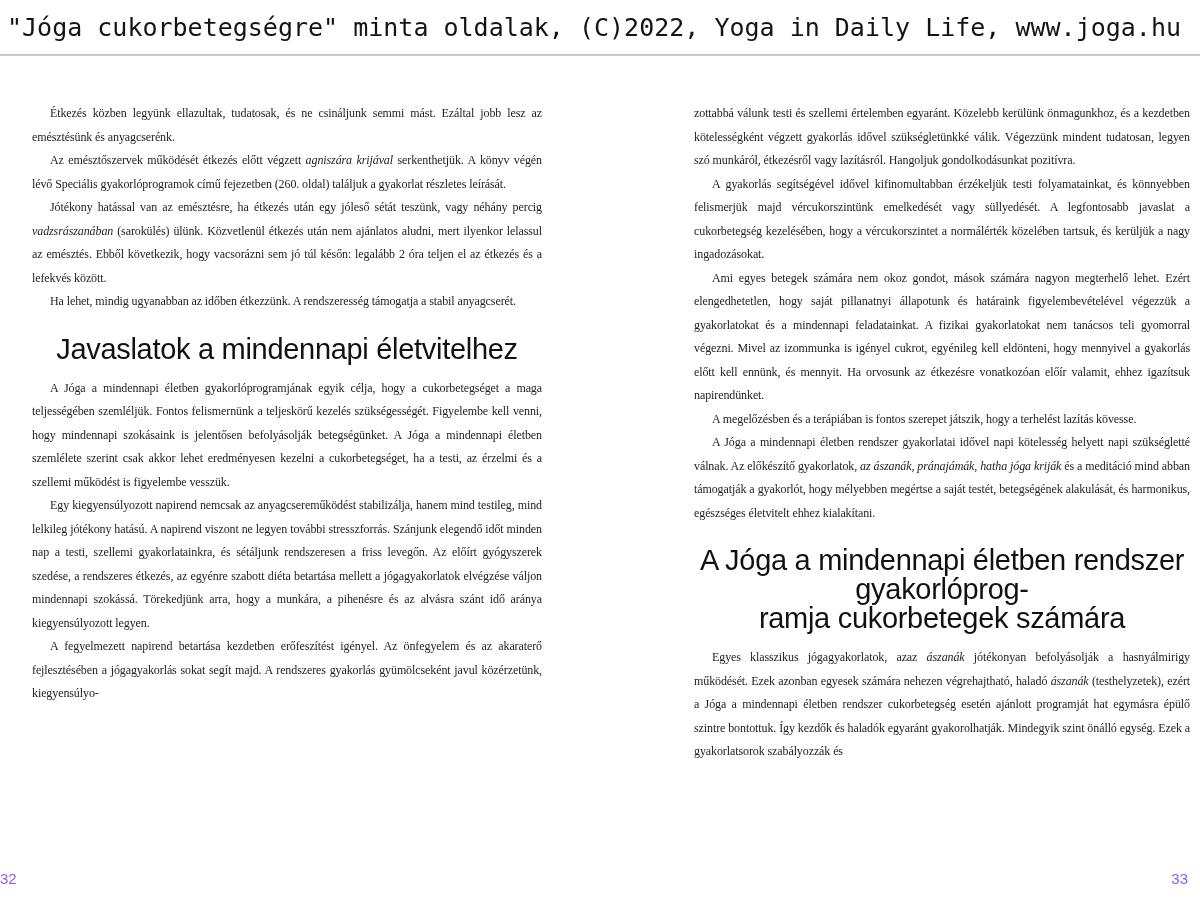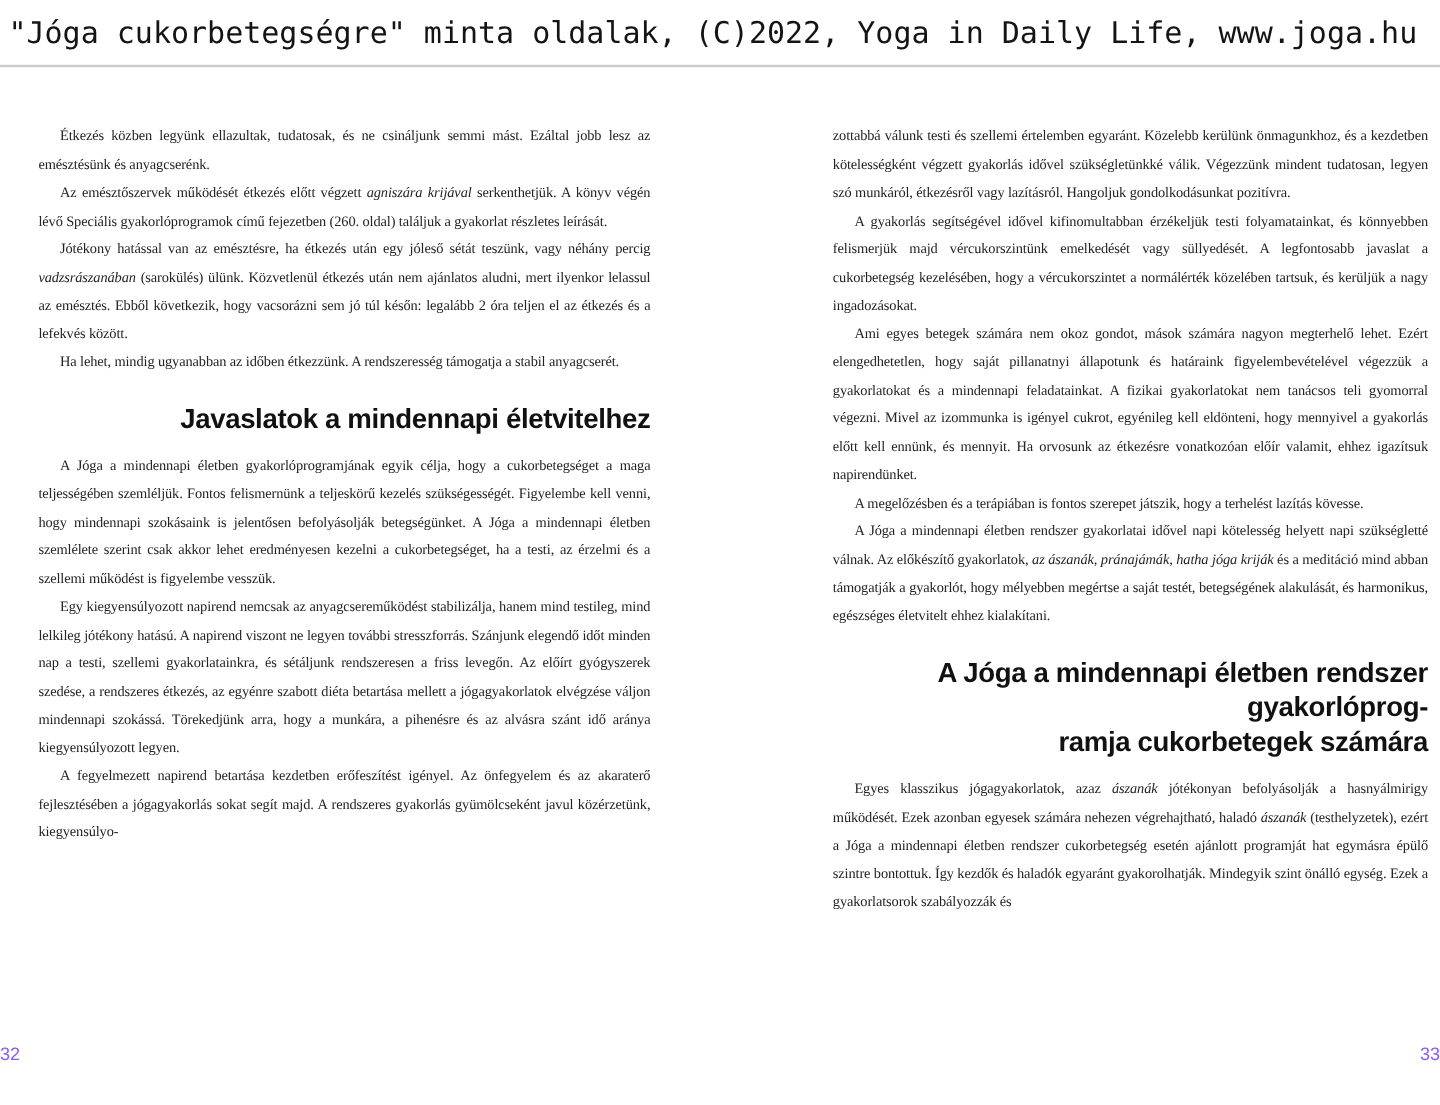--- a/index.html
+++ b/index.html
@@ -46,36 +46,36 @@
     text-indent: 18px;
   }
   .page-col p.no-indent { text-indent: 0; }
   .page-col p em {
     font-style: italic;
     font-family: "Liberation Serif", "DejaVu Serif", serif;
   }
   .page-col h2 {
     margin: 21px 0 13px 0;
     font-family: "Liberation Sans", "DejaVu Sans", sans-serif;
-    font-weight: bold;
-    font-size: 23px;
+    font-weight: normal;
+    font-size: 29px;
     line-height: 29px;
     letter-spacing: -0.3px;
     color: #111111;
-    text-align: right;
+    text-align: center;
   }
   .pagenum {
     position: absolute;
     top: 814px;
     font-family: "Liberation Sans", "DejaVu Sans", sans-serif;
     font-size: 15px;
     color: #8b5cf6;
   }
   .pagenum.left  { left: 0; }
-  .pagenum.right { right: 0; text-align: right; }
+  .pagenum.right { right: 12px; text-align: right; }
 </style>
 </head>
 <body>
 
 <header class="header-bar">
   <span>"Jóga cukorbetegségre" minta oldalak, (C)2022, Yoga in Daily Life, www.joga.hu</span>
 </header>
 
 <main class="spread">
   <section class="page-col left" id="left-content">

